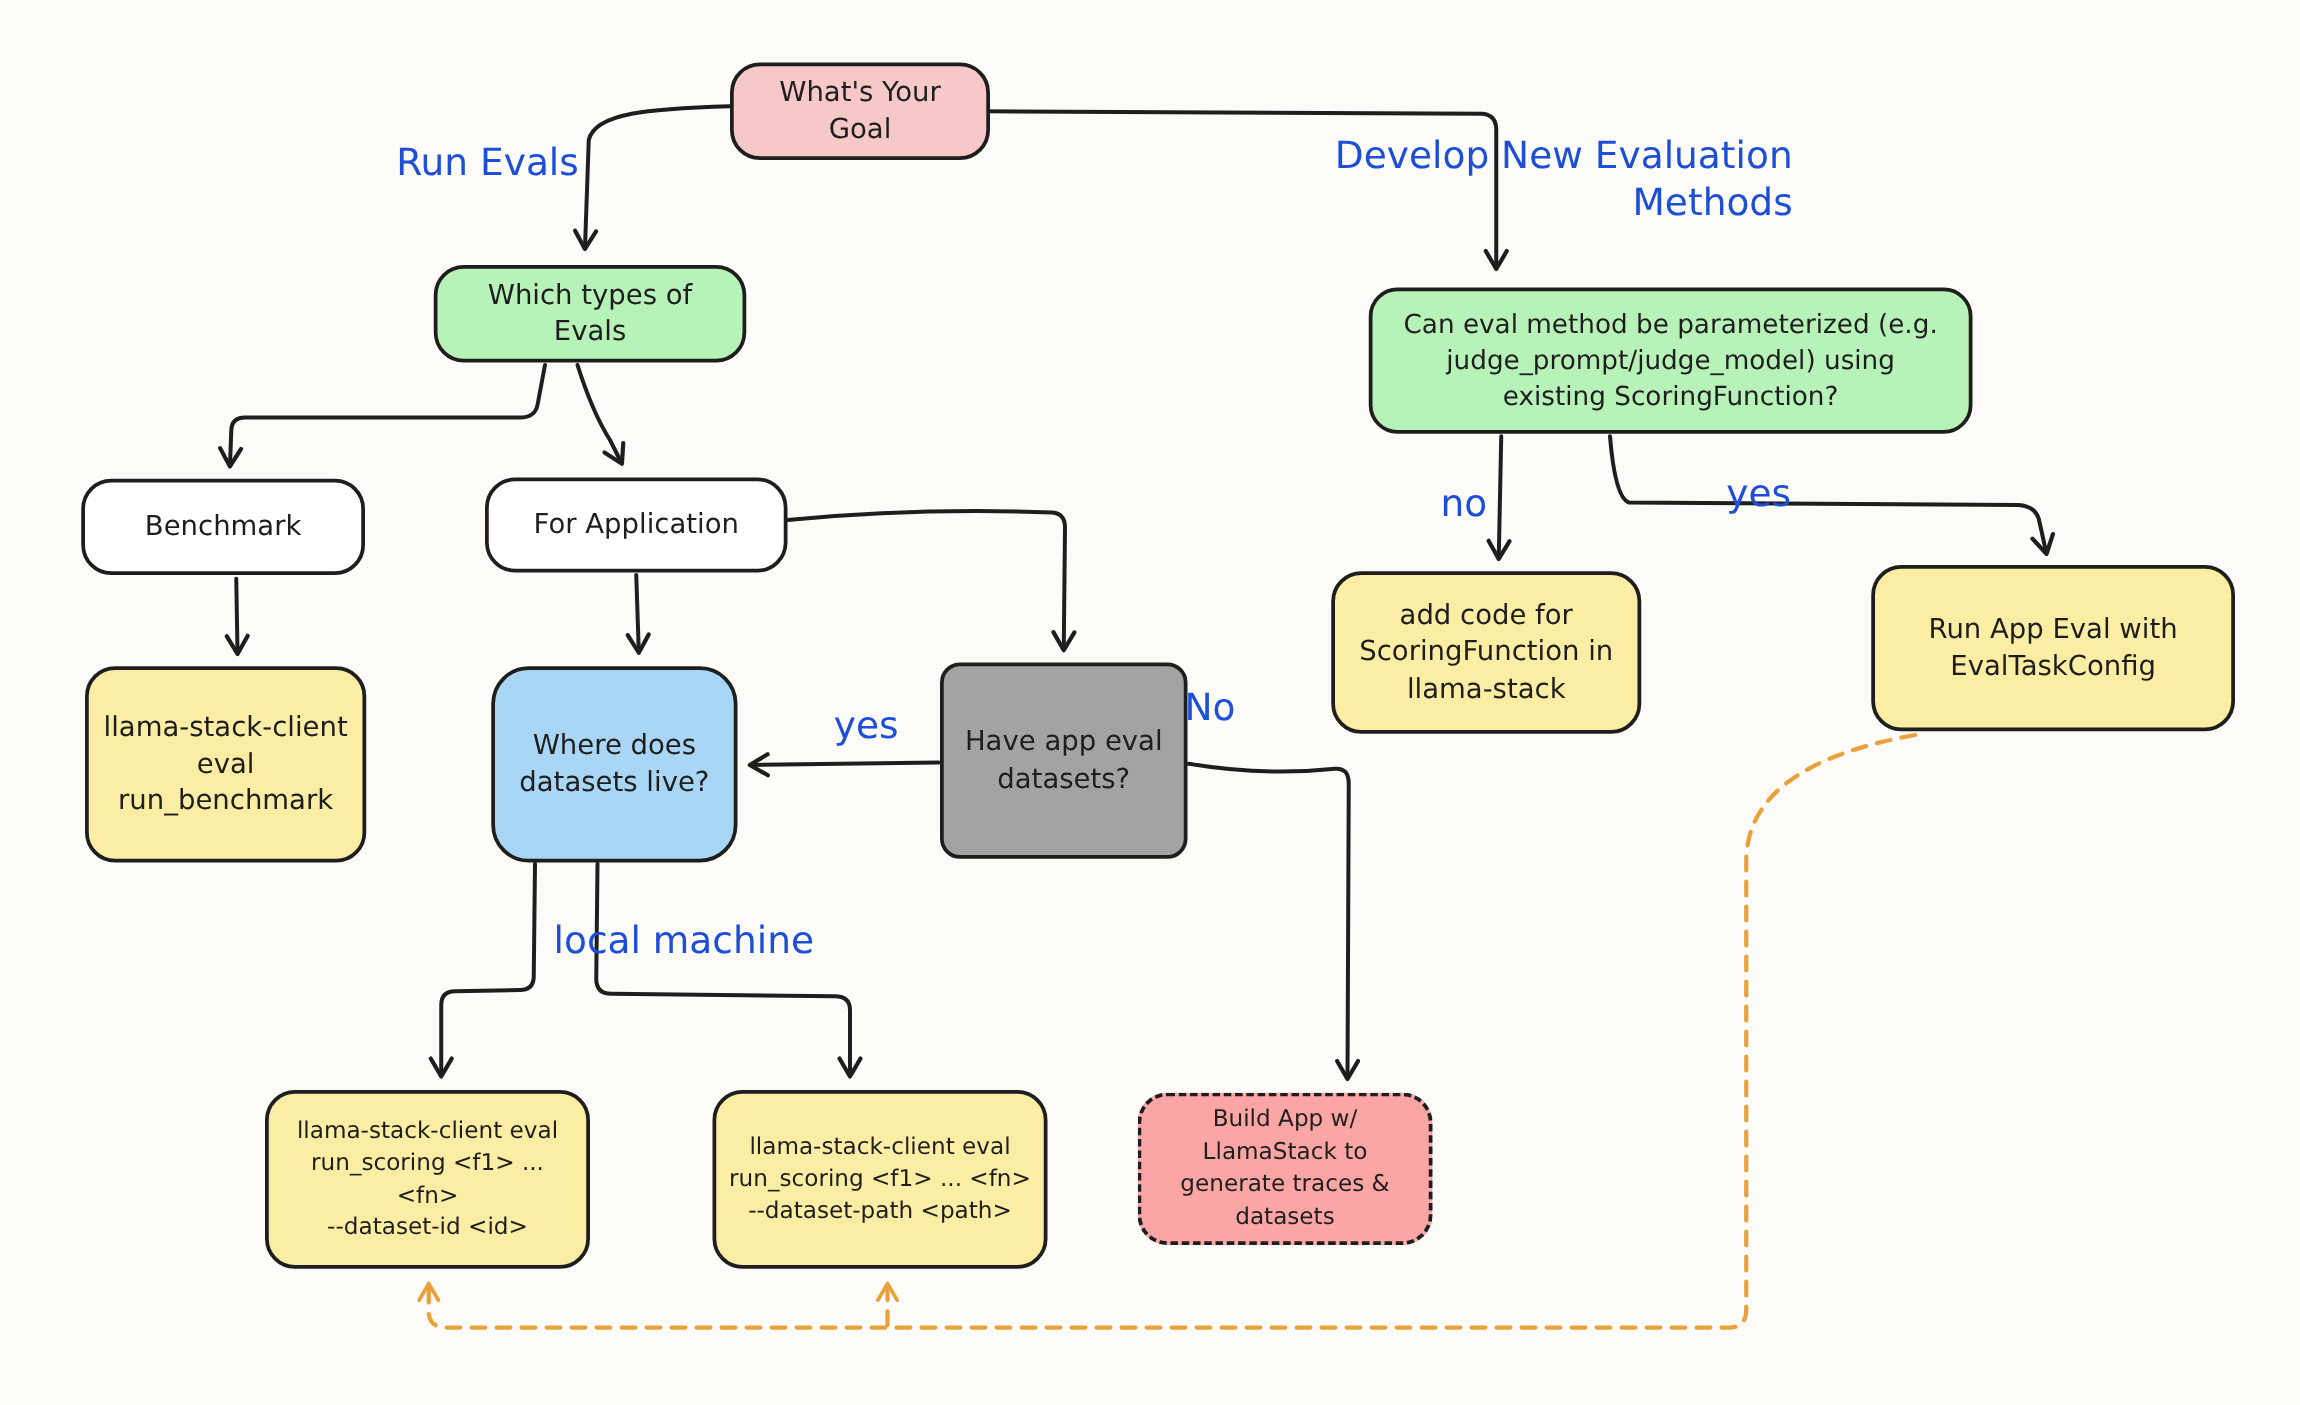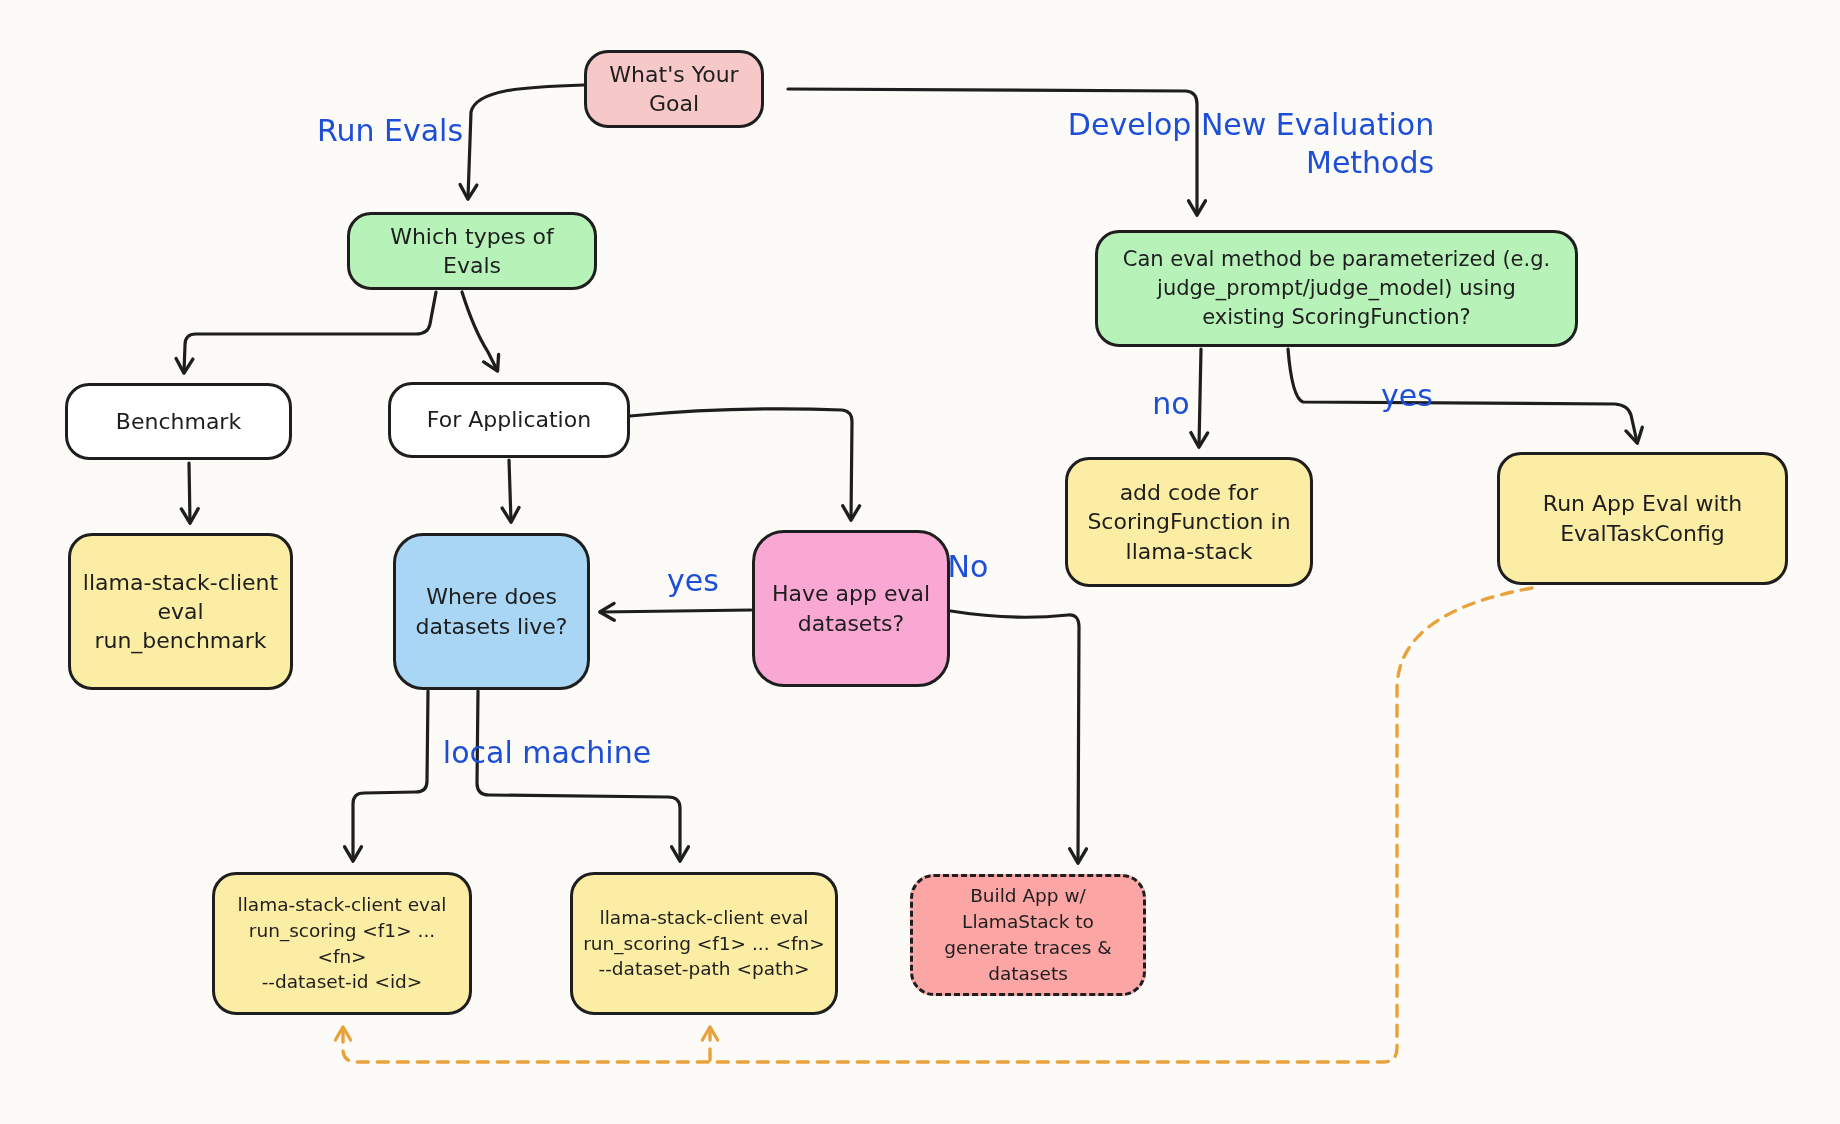--- a/index.html
+++ b/index.html
@@ -79,31 +79,31 @@
       <path d="M1201,349 L1199,446" marker-end="url(#ah)"></path>
       <path d="M1288,349 Q1292,398 1303,402 L1615,404 Q1628,405 1631,415 L1637,442" marker-end="url(#ah)"></path>
     </g>
 
     <g fill="none" stroke="#e9a23b" stroke-width="3.4" stroke-linecap="round" stroke-linejoin="round" stroke-dasharray="11 9">
       <path d="M1532,588 Q1398,612 1397,688 L1397,1048 Q1397,1062 1383,1062 L357,1062 Q343,1062 343,1049 L343,1028" marker-end="url(#ah-o)"></path>
       <path d="M710,1060 L710,1028" marker-end="url(#ah-o)"></path>
     </g>
   </svg>
 
-  <div class="node" style="left: 584px; top: 50px; width: 180px; height: 78px; background: rgb(247, 200, 200);">
+  <div class="node" style="left: 584px; top: 50px; width: 208px; height: 78px; background: rgb(247, 200, 200);">
     <span>What's Your
 Goal</span>
   </div>
 
   <div class="node" style="left: 347px; top: 212px; width: 250px; height: 78px; background: rgb(183, 242, 184);">
     <span>Which types of
 Evals</span>
   </div>
 
-  <div class="node mid" style="left: 1095px; top: 230px; width: 483px; height: 117px; background: rgb(183, 242, 184);">
+  <div class="node mid" style="left: 1095px; top: 230px; width: 483px; height: 117px; background: rgb(183, 242, 184); border-radius: 23px;">
     <span>Can eval method be parameterized (e.g.
 judge_prompt/judge_model) using
 existing ScoringFunction?</span>
   </div>
 
   <div class="node" style="left: 65px; top: 383px; width: 227px; height: 77px; background: rgb(255, 255, 255);">
     <span>Benchmark</span>
   </div>
 
   <div class="node" style="left: 388px; top: 382px; width: 242px; height: 76px; background: rgb(255, 255, 255);">
@@ -113,21 +113,21 @@
   <div class="node" style="left: 68px; top: 533px; width: 225px; height: 157px; background: rgb(251, 237, 163);">
     <span>llama-stack-client
 eval run_benchmark</span>
   </div>
 
   <div class="node" style="left: 393px; top: 533px; width: 197px; height: 157px; border-radius: 30px; background: rgb(169, 214, 245);">
     <span>Where does
 datasets live?</span>
   </div>
 
-  <div class="node" style="left: 752px; top: 530px; width: 198px; height: 157px; border-radius: 32px; background: #f9a8d4;">
+  <div class="node" style="left: 752px; top: 530px; width: 198px; height: 157px; border-radius: 16px; background: #a3a3a3;">
     <span>Have app eval
 datasets?</span>
   </div>
 
   <div class="node" style="left: 1065px; top: 457px; width: 248px; height: 130px; background: rgb(251, 237, 163);">
     <span>add code for
 ScoringFunction in
 llama-stack</span>
   </div>
 

